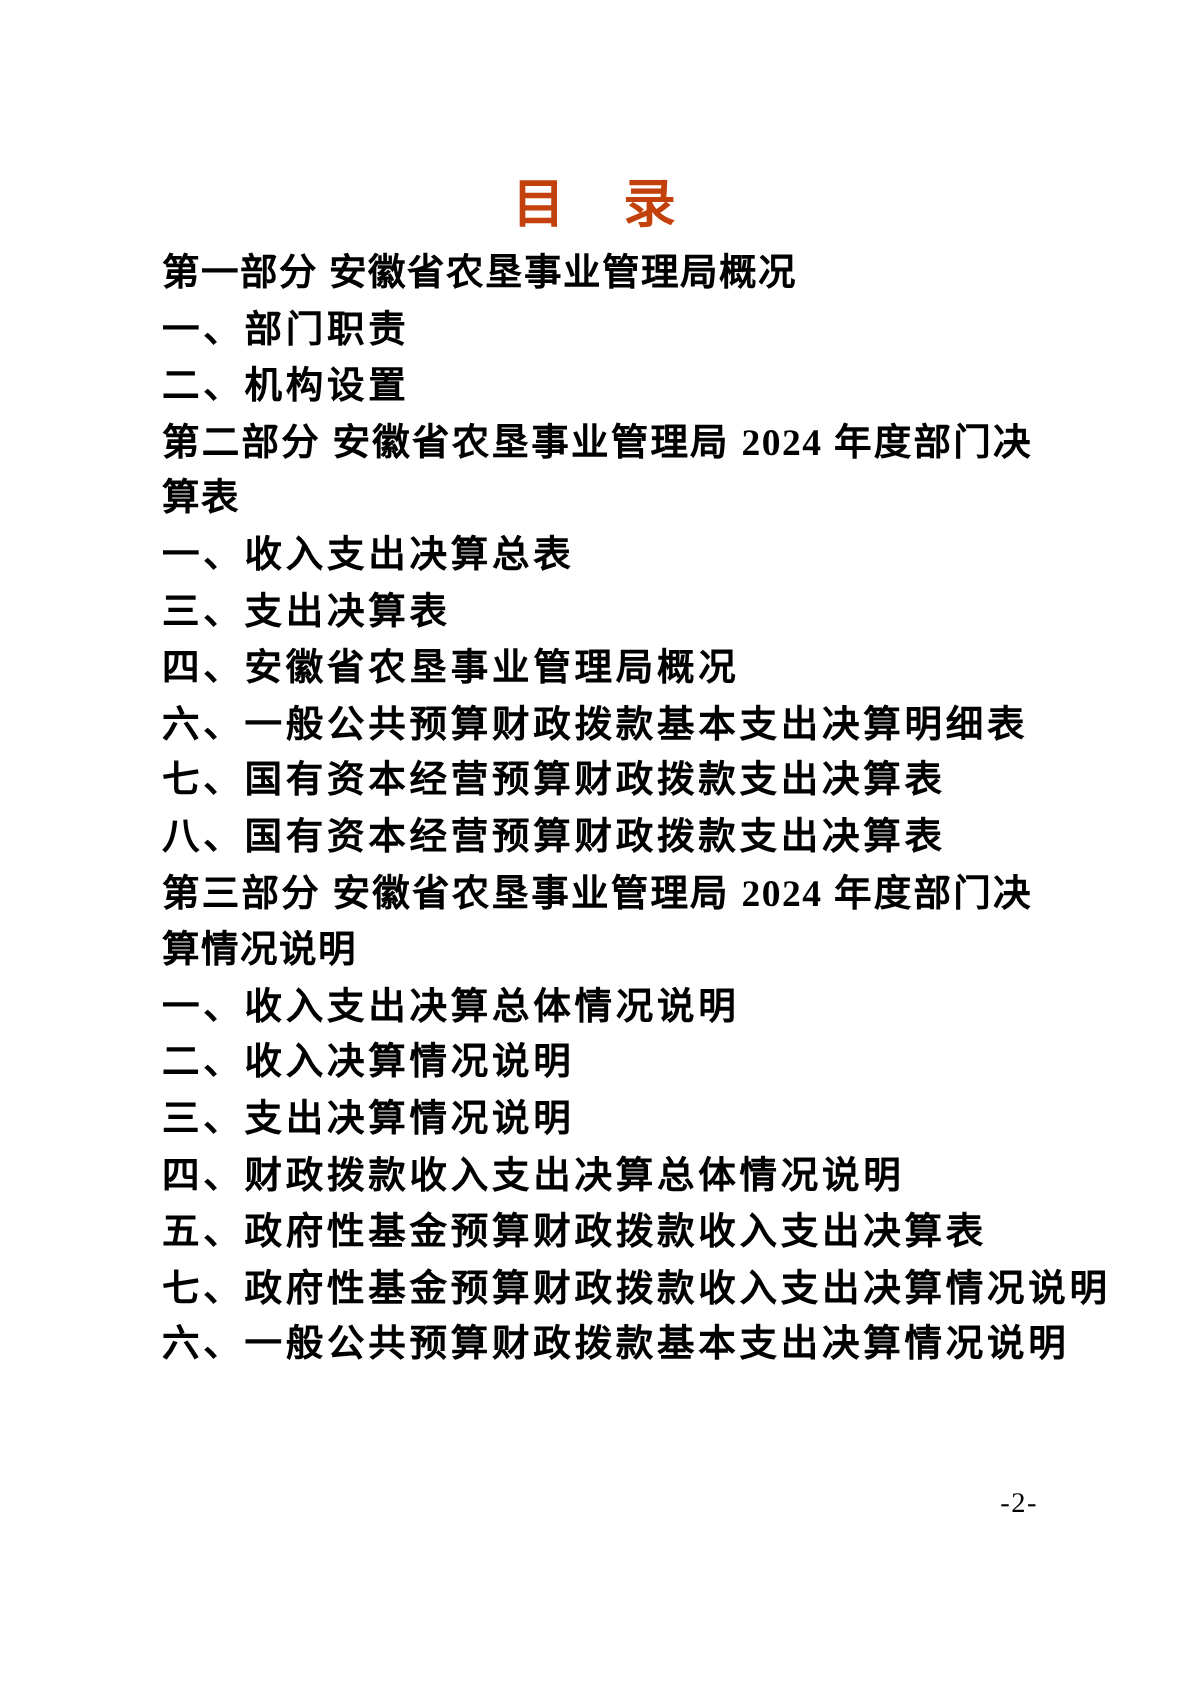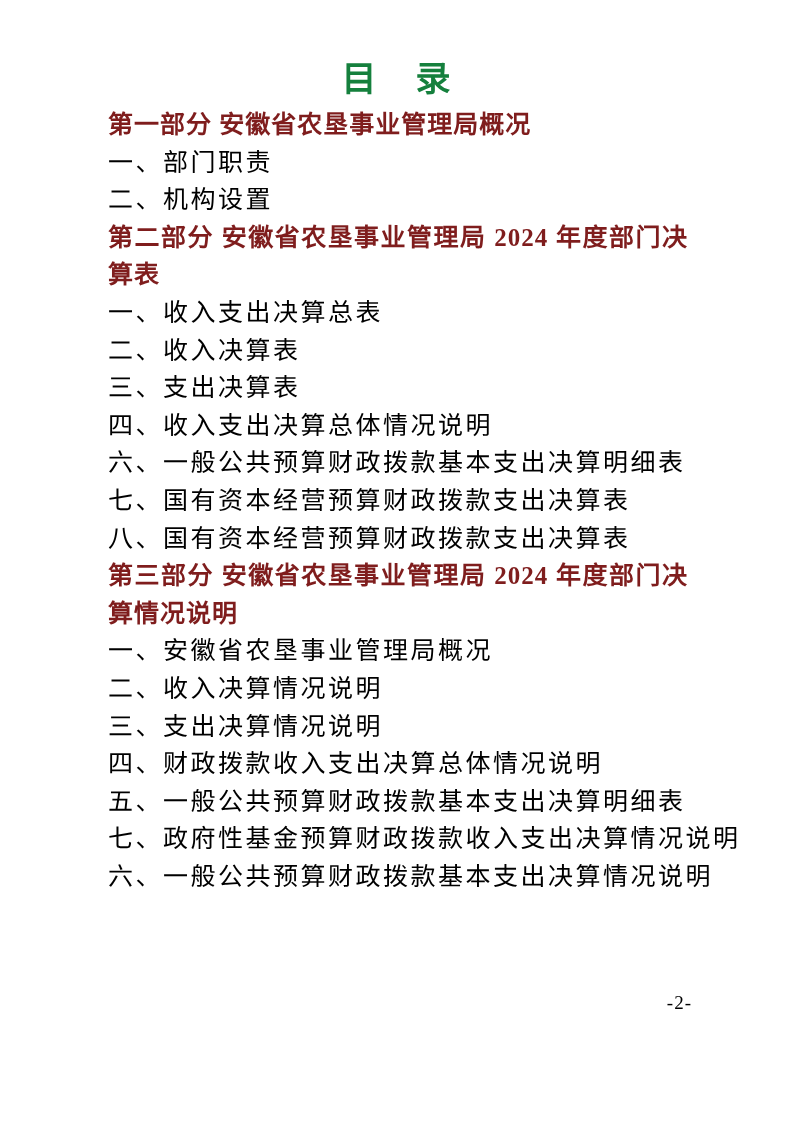--- a/index.html
+++ b/index.html
@@ -12,42 +12,42 @@
     width: 794px;
     height: 1123px;
     margin: 0 auto;
     background: #ffffff;
     color: #000000;
     overflow: hidden;
     font-family: "Liberation Serif", "DejaVu Serif", serif;
   }
   .doc-title {
     margin: 0;
-    padding-top: 56px;
+    padding-top: 114px;
     text-align: center;
     font-family: "Liberation Sans", "DejaVu Sans", sans-serif;
     font-weight: bold;
     font-size: 35px;
     line-height: 45px;
     letter-spacing: 2px;
-    color: #15803d;
+    color: #c2410c;
   }
   .toc {
     margin: 5px 106px 0 108px;
   }
   .toc-heading {
     font-weight: bold;
     font-size: 25px;
     line-height: 37.6px;
     letter-spacing: 1px;
-    color: #7f1d1d;
+    color: #000000;
     text-align: justify;
   }
   .toc-item {
-    font-weight: normal;
+    font-weight: bold;
     font-size: 25px;
     line-height: 37.6px;
     letter-spacing: 2.5px;
     color: #000000;
     white-space: nowrap;
   }
   .page-number {
     position: absolute;
     top: 992px;
     right: 102px;
@@ -66,33 +66,32 @@
   <h1 class="doc-title">目　录</h1>
 
   <div class="toc">
 
     <div class="toc-heading">第一部分 安徽省农垦事业管理局概况</div>
     <div class="toc-item">一、部门职责</div>
     <div class="toc-item">二、机构设置</div>
 
     <div class="toc-heading">第二部分 安徽省农垦事业管理局 2024 年度部门决算表</div>
     <div class="toc-item">一、收入支出决算总表</div>
-    <div class="toc-item">二、收入决算表</div>
     <div class="toc-item">三、支出决算表</div>
-    <div class="toc-item">四、收入支出决算总体情况说明</div>
+    <div class="toc-item">四、安徽省农垦事业管理局概况</div>
     <div class="toc-item">六、一般公共预算财政拨款基本支出决算明细表</div>
     <div class="toc-item">七、国有资本经营预算财政拨款支出决算表</div>
     <div class="toc-item">八、国有资本经营预算财政拨款支出决算表</div>
 
     <div class="toc-heading">第三部分 安徽省农垦事业管理局 2024 年度部门决算情况说明</div>
-    <div class="toc-item">一、安徽省农垦事业管理局概况</div>
+    <div class="toc-item">一、收入支出决算总体情况说明</div>
     <div class="toc-item">二、收入决算情况说明</div>
     <div class="toc-item">三、支出决算情况说明</div>
     <div class="toc-item">四、财政拨款收入支出决算总体情况说明</div>
-    <div class="toc-item">五、一般公共预算财政拨款基本支出决算明细表</div>
+    <div class="toc-item">五、政府性基金预算财政拨款收入支出决算表</div>
     <div class="toc-item">七、政府性基金预算财政拨款收入支出决算情况说明</div>
     <div class="toc-item">六、一般公共预算财政拨款基本支出决算情况说明</div>
 
   </div>
 
   <div class="page-number">-2-</div>
 
 </div>
 
 </body></html>

